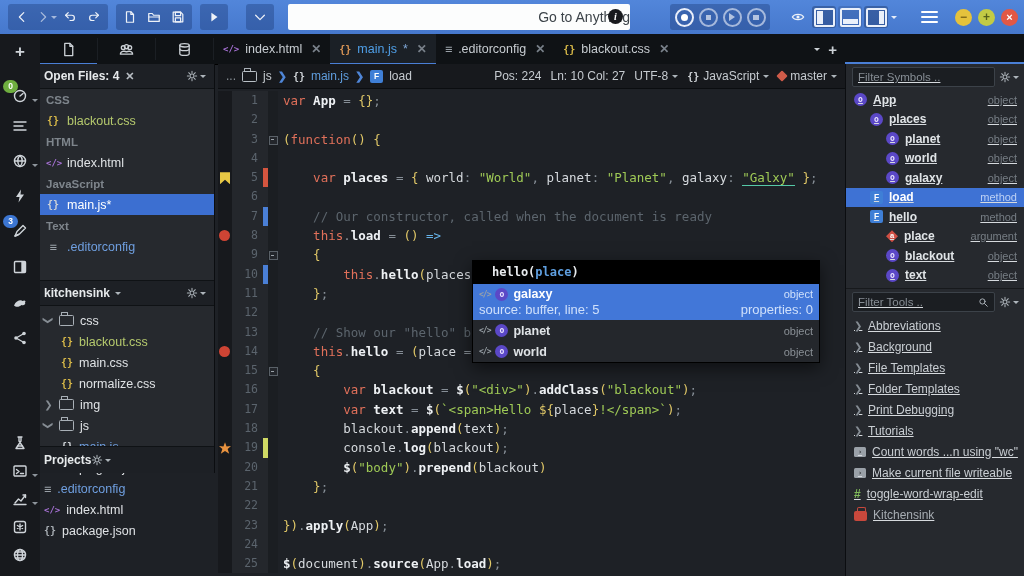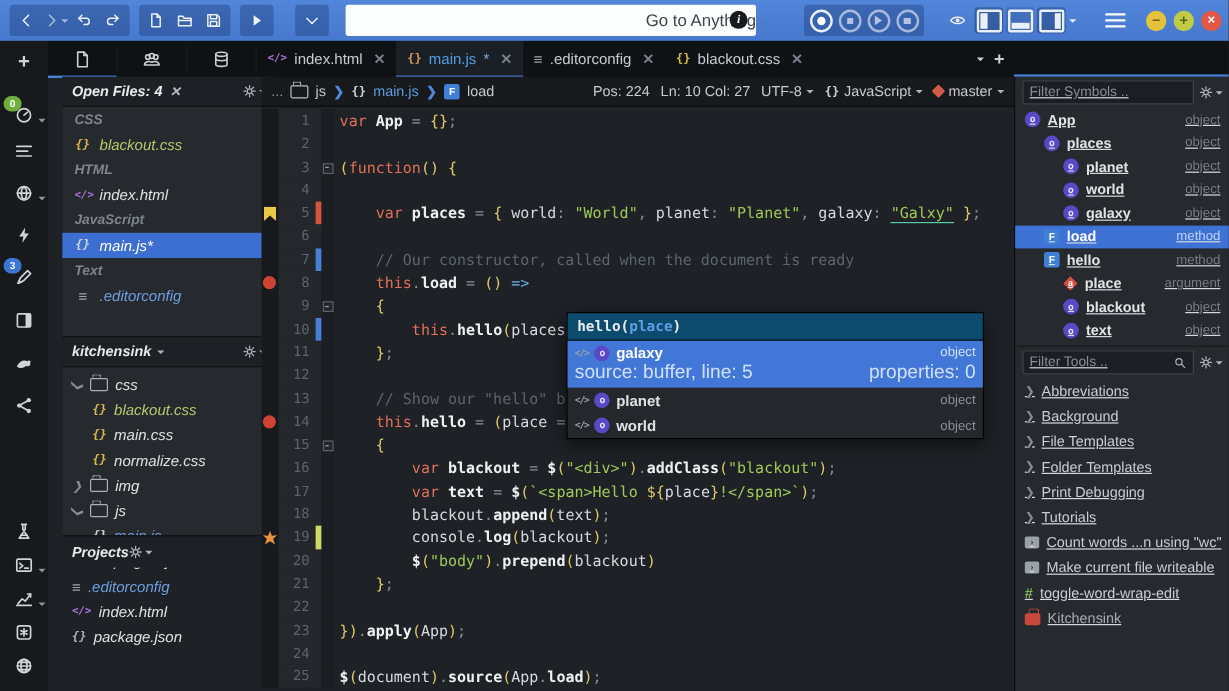--- a/index.html
+++ b/index.html
@@ -65,21 +65,21 @@
         display:flex;flex-direction:column;align-items:center;z-index:5;}
   .ric{width:34px;height:27px;display:flex;align-items:center;justify-content:center;color:#cfd4d9;position:relative;flex:none;}
   .ric .ico svg{width:16px;height:16px;}
   .badge{position:absolute;left:0;top:-2px;min-width:13px;height:13px;border-radius:7px;color:#fff;
          font:bold 8.5px/13px "Liberation Sans",sans-serif;text-align:center;padding:0 1px;}
   .bg-green{background:#6fae3f;}
   .bg-blue{background:#3c76d2;}
   .rcaret{position:absolute;right:-1px;bottom:4px;width:0;height:0;border:3px solid transparent;border-top-color:#8d949b;}
 
   
-  .sidebar{position:absolute;left:52px;top:64px;width:178px;height:409px;background:#26292e;border-right:1px solid #0b0d10;font-style:italic;}
+  .sidebar{position:absolute;left:36px;top:64px;width:178px;height:409px;background:#26292e;border-right:1px solid #0b0d10;}
   .sb-head{height:24px;background:#1d2025;border-bottom:1px solid #0f1215;display:flex;align-items:center;
            padding:0 8px;color:#e7eaec;font-size:12px;font-weight:bold;}
   .sb-head .x{margin-left:6px;color:#b6bcc2;font-size:11px;}
   .sb-head .sp{flex:1;}
   .gearbtn{display:flex;align-items:center;color:#aeb5bb;gap:2px;}
   .gearbtn svg{width:12px;height:12px;}
   .dcar{width:0;height:0;border:3px solid transparent;border-top-color:#aeb5bb;margin-top:3px;}
   .sect{height:21px;display:flex;align-items:center;padding-left:10px;color:#7e858c;font-size:11.5px;font-weight:bold;}
   .frow{height:21px;display:flex;align-items:center;padding-left:10px;gap:7px;font-size:12.5px;color:#dfe2e5;}
   .frow.selected{background:#3c6fd1;color:#fff;}
@@ -126,30 +126,30 @@
   .tk-y{color:#e2c968;}
   .tk-s{color:#9fca56;}
   .tk-su{color:#9fca56;border-bottom:1px solid #56c9a7;}
   .tk-c{color:#5c656d;}
   .tk-a{color:#66b3e8;}
   .tk-bx{color:#d6dade;outline:1px solid #7e868e;background:#2a2e34;}
   .caret-i{display:inline-block;width:2px;height:13px;background:#eef2f6;vertical-align:-2px;}
 
   
   .popup{position:absolute;left:254px;top:196px;width:348px;z-index:8;box-shadow:0 5px 16px rgba(0,0,0,.55);}
-  .calltip{height:22px;background:#0c4a6e;border:1px solid #000;display:flex;align-items:center;padding:0 8px;
+  .calltip{height:22px;background:#000000;border:1px solid #000;display:flex;align-items:center;padding:0 19px;
            font:bold 12px "DejaVu Sans Mono",monospace;color:#e8ebee;}
   .calltip .pn{color:#5f9fe0;}
   .aclist{background:#24272c;border:1px solid #000;border-top:none;}
   .acrow{height:21px;display:flex;align-items:center;gap:5px;padding:0 6px;font-size:12.5px;color:#dfe3e6;font-weight:bold;}
   .acrow .typ{margin-left:auto;font-size:11px;color:#8a9096;font-weight:normal;}
   .acsel{background:#4277d8;padding:3px 6px;}
   .acsel .r1{display:flex;align-items:center;gap:5px;font-size:12.5px;font-weight:bold;color:#fff;}
   .acsel .r1 .typ{margin-left:auto;font-size:11px;color:#cfe0fb;font-weight:normal;}
-  .acsel .r2{display:flex;font-size:16px;color:#cfe0fb;margin-top:1px;justify-content:center;}
+  .acsel .r2{display:flex;font-size:13px;color:#cfe0fb;margin-top:1px;justify-content:center;}
   .acsel .r2 .rr{margin-left:auto;}
   .ic-code{font:bold 8px "DejaVu Sans Mono",monospace;color:#9aa2a8;letter-spacing:-1px;}
   .ic-obj{width:13px;height:13px;border-radius:50%;background:#5b48c7;color:#e9e3ff;
           font:bold 8px/13px "DejaVu Sans Mono";text-align:center;flex:none;}
   .ic-F{width:13px;height:13px;border-radius:2px;background:#3f7fd6;color:#fff;
         font:bold 8.5px/13px "Liberation Sans";text-align:center;flex:none;}
   .ic-arg{width:12px;height:12px;background:#cf4f44;clip-path:polygon(50% 0,100% 50%,50% 100%,0 50%);
           color:#fff;font:bold 7.5px/12px "Liberation Sans";text-align:center;flex:none;}
 
   

